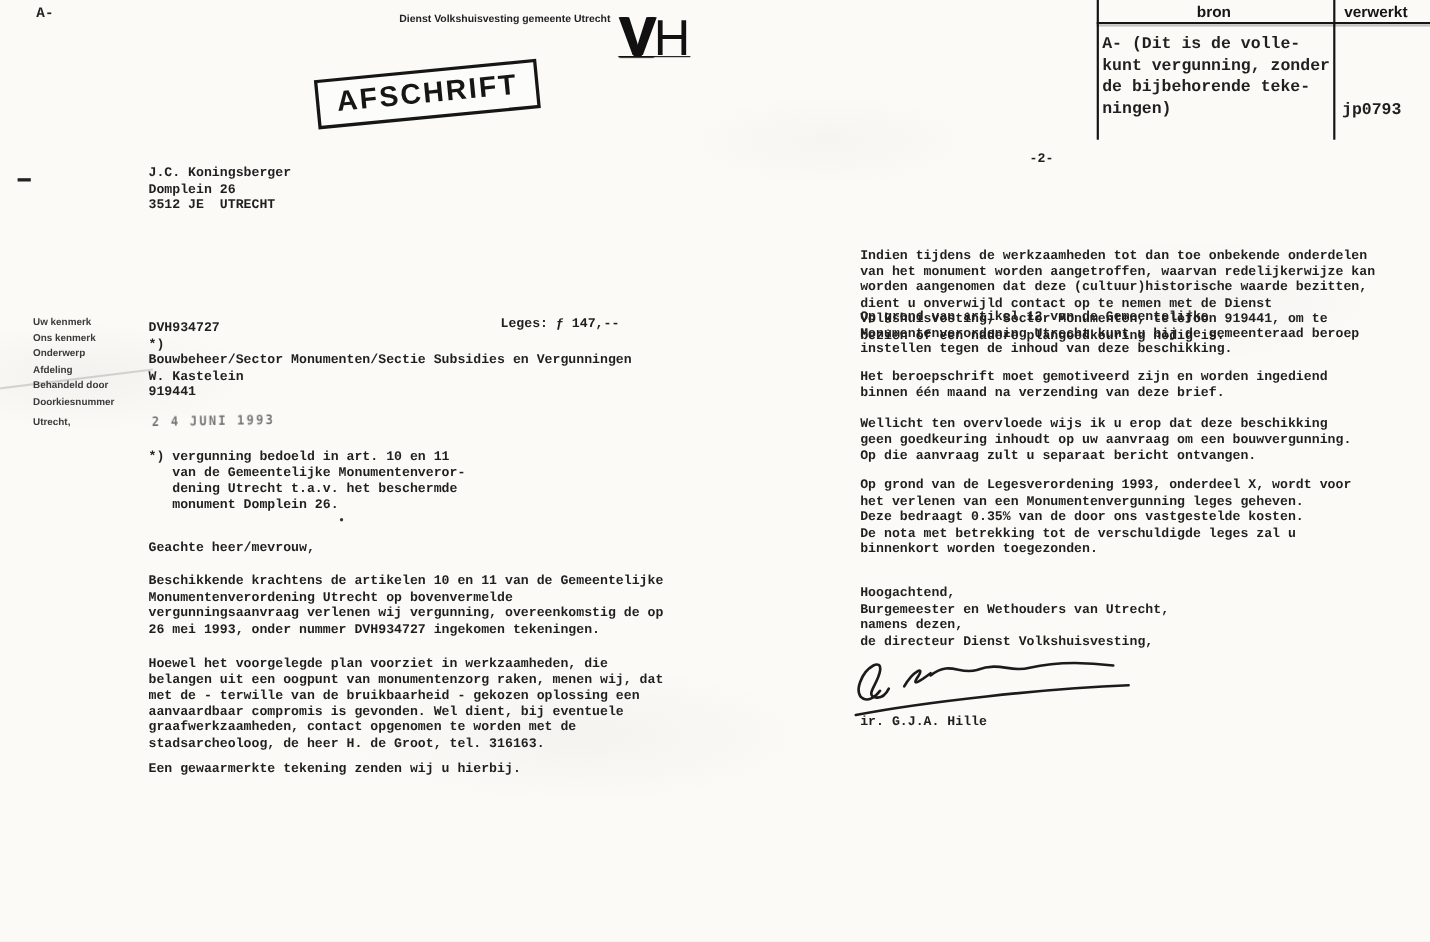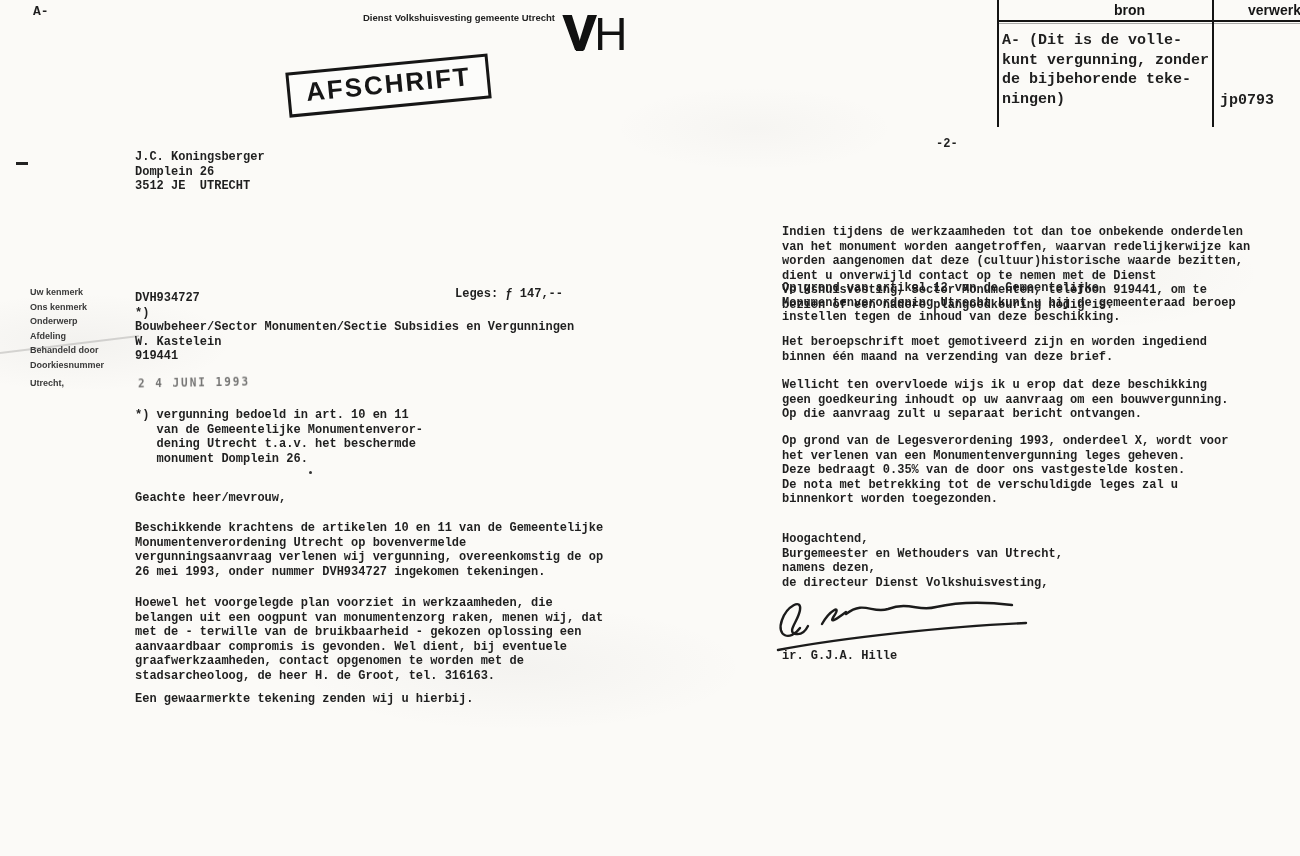--- a/index.html
+++ b/index.html
@@ -44,21 +44,21 @@
   }
   .addr {
     position:absolute;
     font-family:"Liberation Sans",sans-serif;
     font-weight:700;
     font-size:8.5px;
     line-height:11.5px;
     color:#2a2a2a;
     white-space:pre-wrap;
   }
-  .logo { position:absolute; left:563px; top:4px; color:#111; font-family:"Liberation Sans",sans-serif; }
+  .logo { position:absolute; left:563px; top:4px; color:#111; font-family:"Liberation Sans",sans-serif;text-decoration:underline; }
   .logo .v { font-size:50px; font-weight:900; letter-spacing:-2px;
              text-shadow:1px 0 #111,-1px 0 #111,0 .5px #111; }
   .logo .h { font-size:46px; font-weight:400; }
   .stamp {
     position:absolute; left:287px; top:63px;
     transform:rotate(-5.5deg);
     border:3px solid #161616;
     padding:3px 16px 5px 16px;
     font-family:"Liberation Sans",sans-serif;
     font-size:26px; font-weight:700; letter-spacing:2px; color:#161616;
@@ -69,21 +69,21 @@
     font-family:"DejaVu Sans Mono",monospace;
     font-weight:700; font-size:11px; letter-spacing:2px;
     color:#3c3c3c; opacity:.7;
     transform:rotate(-1deg) scaleY(1.08);
     filter:blur(.4px);
   }
   .vline, .hline { position:absolute; background:#141414; }
   .thead {
     position:absolute;
     font-family:"Liberation Sans",sans-serif;
-    font-weight:700; font-size:14px; color:#151515;margin-left:26px;
+    font-weight:700; font-size:14px; color:#151515;
   }
   .scratch { position:absolute; background:rgba(0,0,0,.14); height:1.5px; transform:rotate(-7deg); transform-origin:left center; }
   .dot { position:absolute; width:3px; height:3px; background:#333; border-radius:50%; }
   .margin-dash { position:absolute; background:#222; }
   svg.sig { position:absolute; left:770px; top:584px; }
 </style>
 </head>
 <body>
 
 <div id="canvas">

